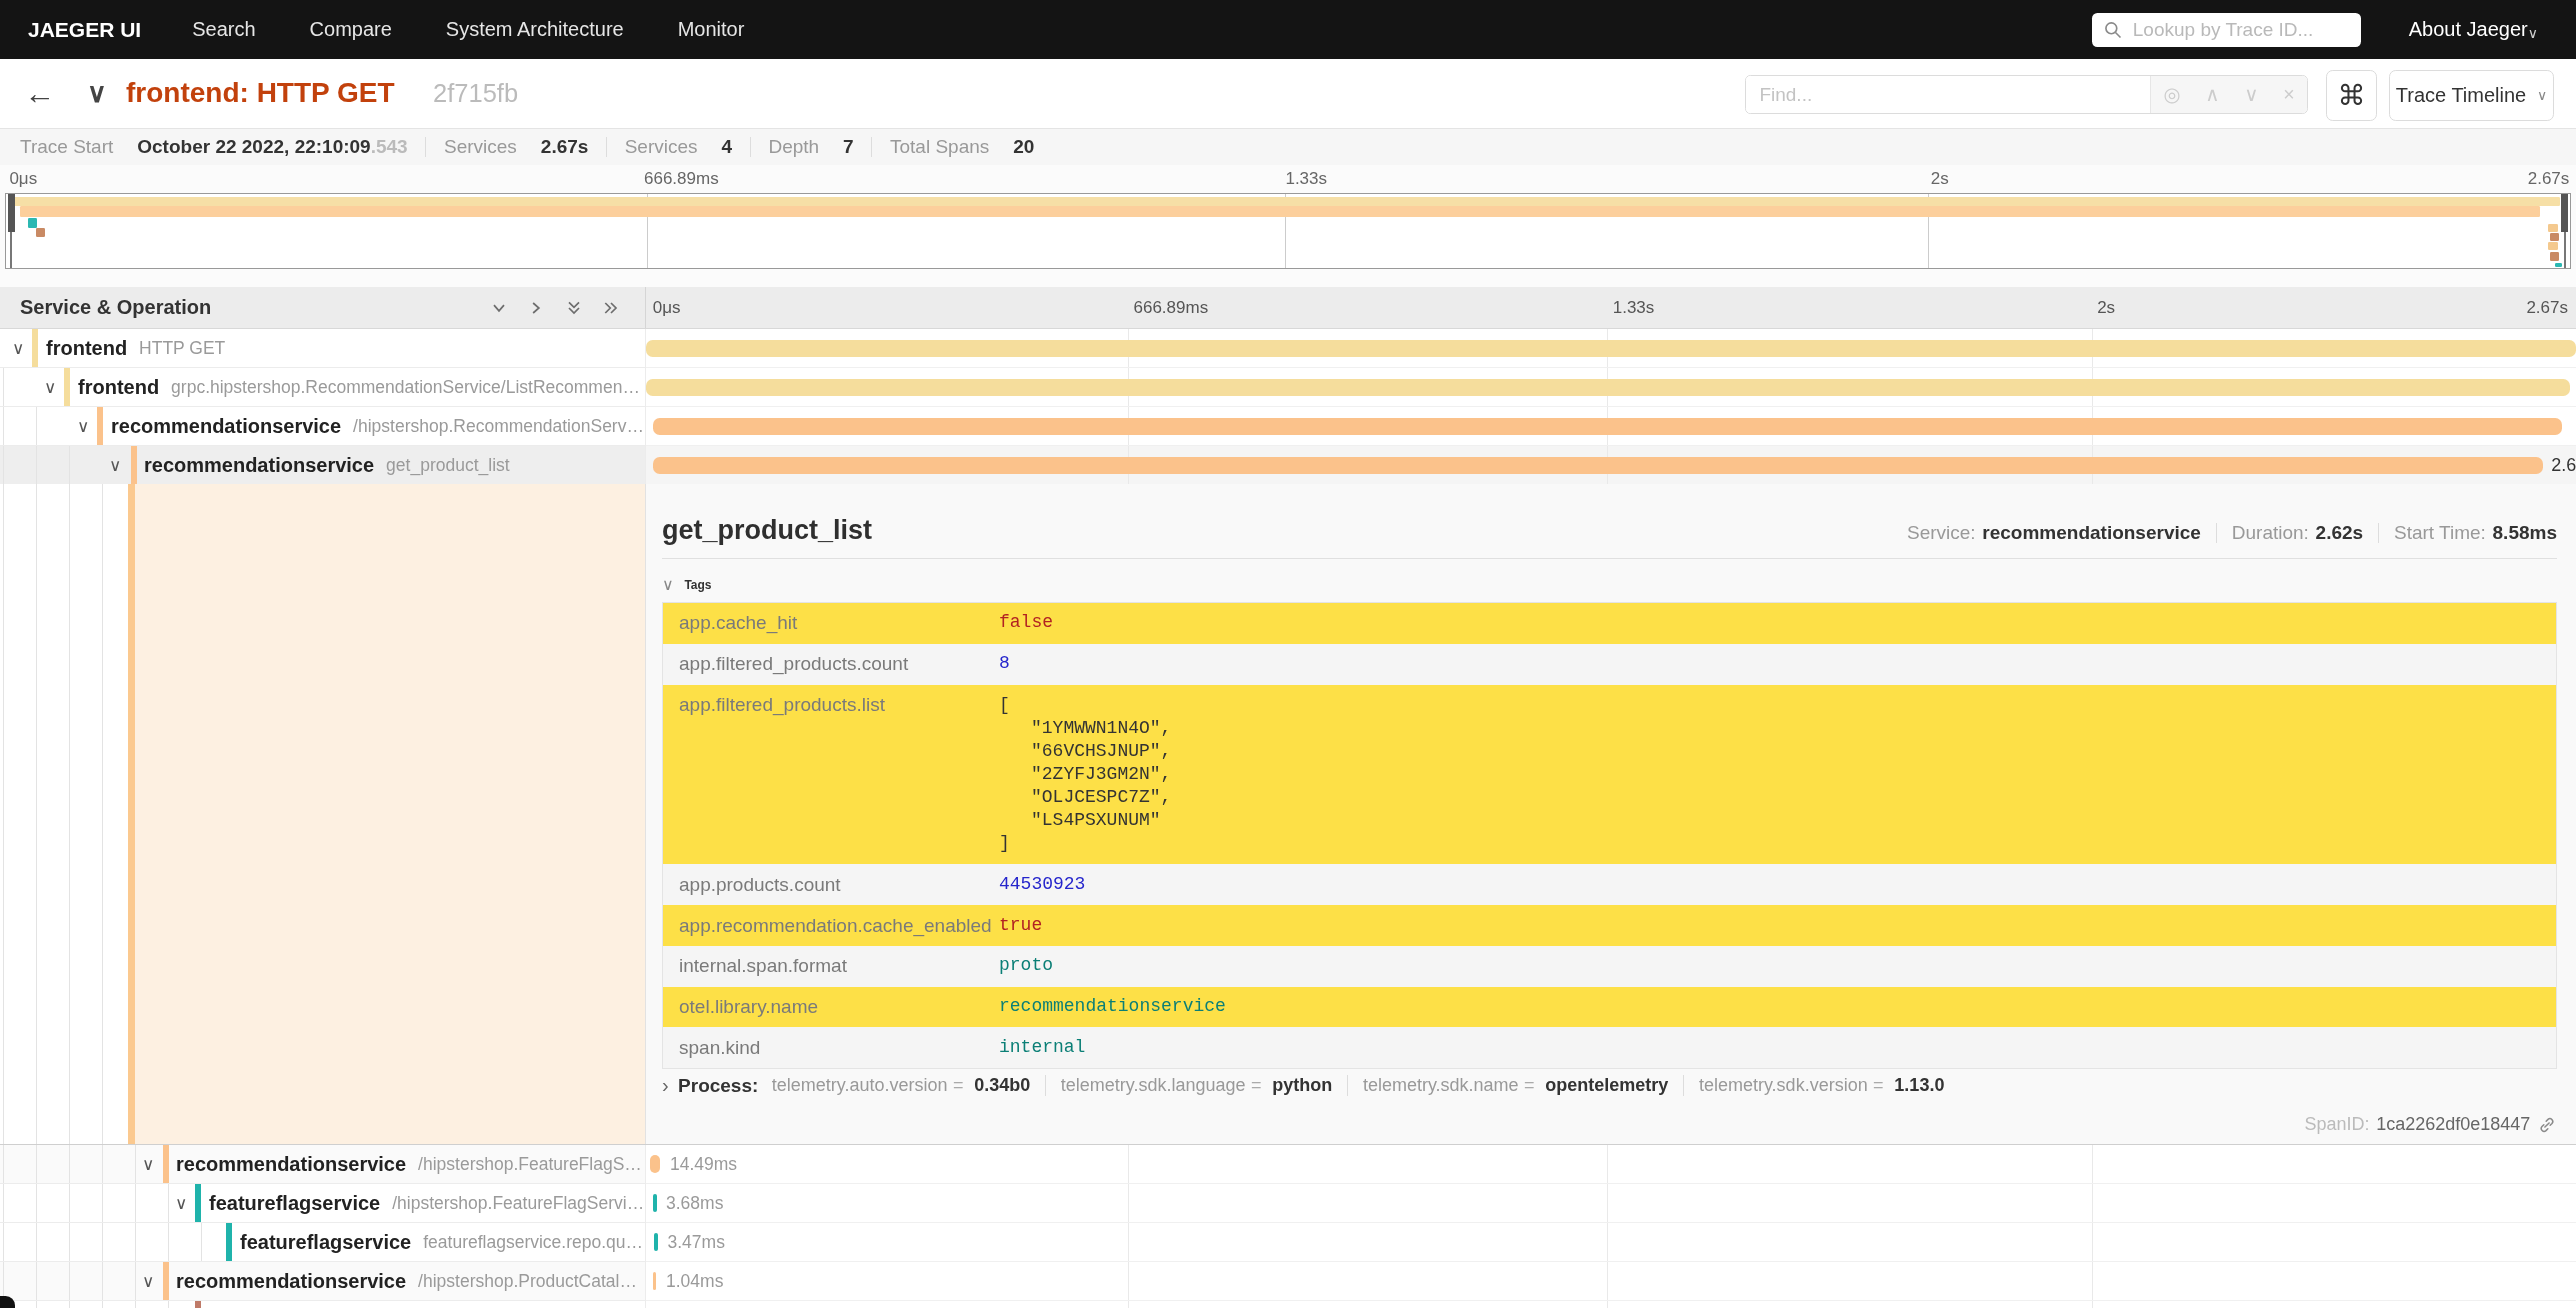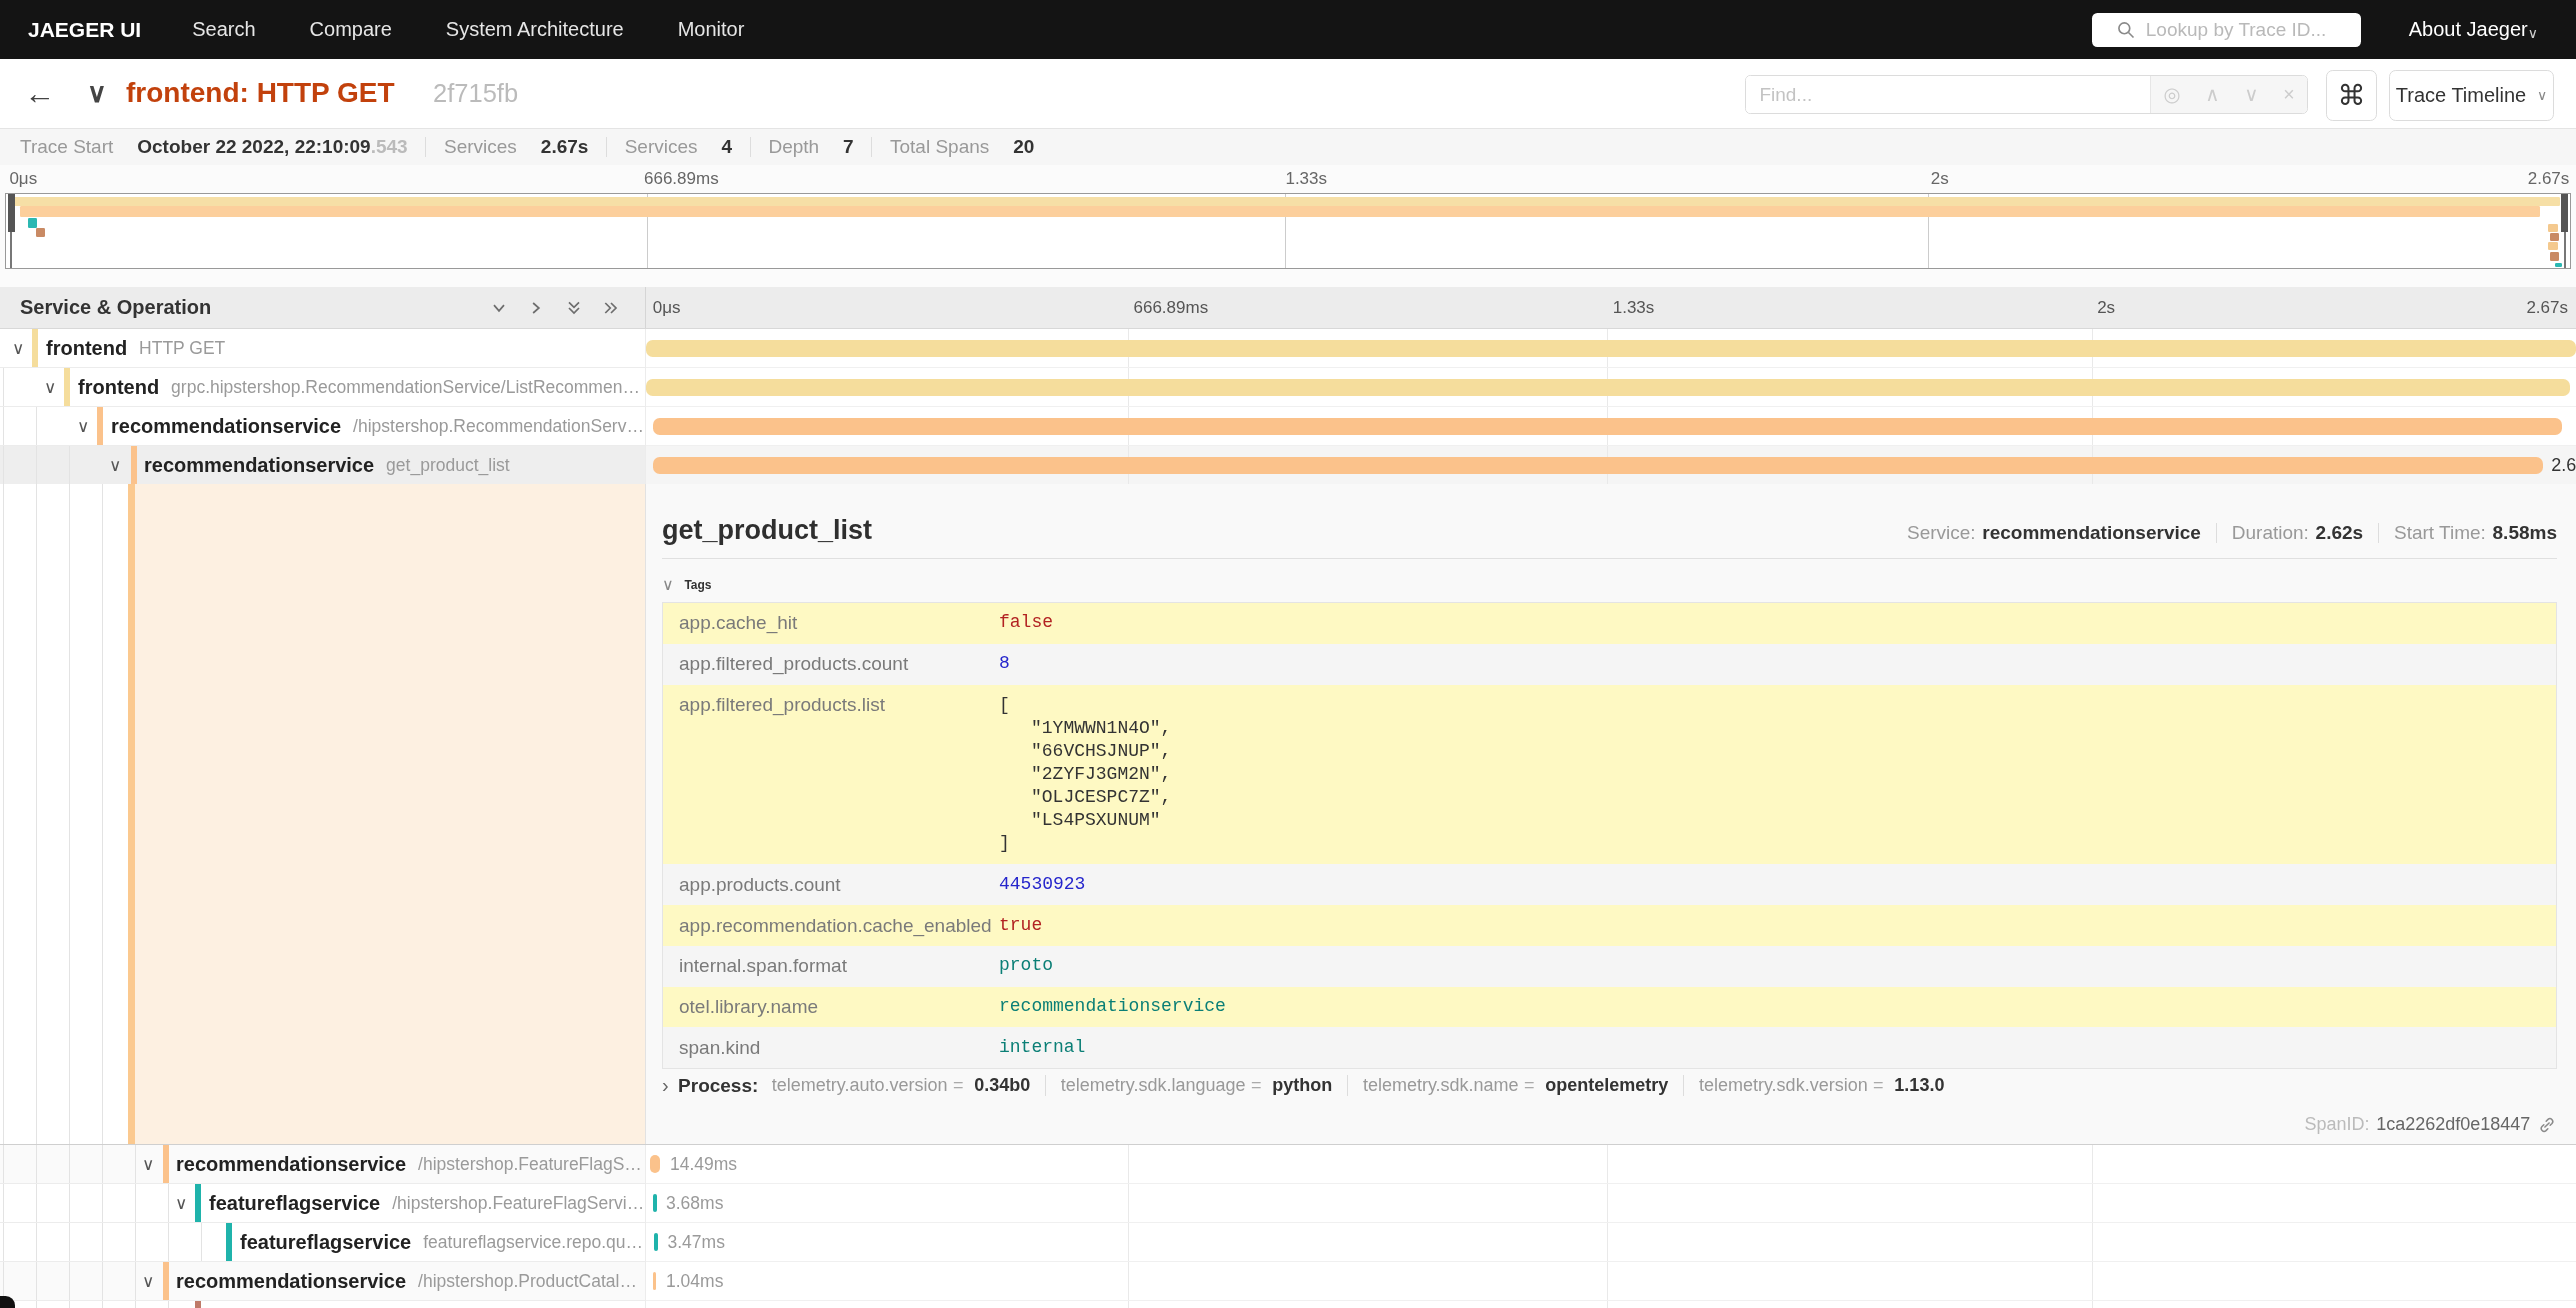--- a/index.html
+++ b/index.html
@@ -6,21 +6,21 @@
   .screen{position:relative;width:2576px;height:1308px;background:#fff;overflow:hidden;
           font-family:"Liberation Sans",sans-serif;color:#333;}
 
   
   .topnav{position:absolute;top:0;left:0;right:0;height:59px;background:#141414;
           display:flex;align-items:center;padding-left:28px;box-sizing:border-box;}
   .brand{color:#fff;font-size:21px;font-weight:bold;margin-right:51px;}
   .nav-item{color:#e6e6e6;font-size:20px;margin-right:54px;cursor:pointer;}
   .nav-spacer{flex:1;}
   .lookup{width:269px;height:34px;background:#fff;border-radius:5.4px;display:flex;align-items:center;
-          padding:0 24px;box-sizing:border-box;margin-right:48px;}
+          padding:0 11px;box-sizing:border-box;margin-right:48px;}
   .lookup svg{flex:0 0 auto;margin-right:8px;}
   .lookup input{border:none;outline:none;font-size:19px;width:100%;color:#333;background:transparent;
           font-family:"Liberation Sans",sans-serif;}
   .lookup input::placeholder{color:#b9b9b9;}
   .about{color:#fff;font-size:20px;display:flex;align-items:flex-end;gap:0;margin-right:38px;cursor:pointer;}
   .caret{font-size:14px;color:#cfcfcf;}
 
   
   .trace-header{position:absolute;top:59px;left:0;right:0;height:68px;background:#fff;}
   .back-btn{position:absolute;left:20px;top:14.8px;width:40px;height:40px;font-size:31px;color:#444;
@@ -106,21 +106,21 @@
   .dl-cream{position:absolute;left:135px;right:0;top:0;bottom:0;background:#fdf0e1;}
   .detail-panel{position:absolute;left:646px;right:0;top:0;bottom:0;background:#f9f9f9;}
   .d-title{position:absolute;left:16px;top:31px;font-size:27px;font-weight:bold;color:#2f2f2f;}
   .d-meta{position:absolute;right:19px;top:38px;font-size:19px;color:#999;display:flex;align-items:center;}
   .d-meta b{color:#333;margin-left:6.7px;}
   .d-meta .msep{width:1.3px;height:20px;background:#ddd;margin:0 14.8px;}
   .d-divider{position:absolute;left:16px;right:19px;top:74px;height:1.3px;background:#e0e0e0;}
   .tags-header{position:absolute;left:16px;top:91px;display:flex;align-items:center;gap:10.7px;cursor:pointer;}
   .tags-header .tchev{font-size:16px;color:#888;}
   .tags-header .tlabel{font-size:12px;font-weight:bold;color:#333;}
-  .tags-table{position:absolute;left:16px;right:19px;top:118px;border:1.3px solid #e4e4e4;background:#fef9c3;}
+  .tags-table{position:absolute;left:16px;right:19px;top:118px;border:1.3px solid #e4e4e4;background:#fde047;}
   .t-row{display:flex;align-items:flex-start;}
   .t-row:nth-child(even){background:#f5f5f5;}
   .t-key{width:320px;padding:9.4px 0 9.4px 16px;font-size:19px;color:#7a7a7a;flex:0 0 auto;}
   .t-val{flex:1;font-family:"Liberation Mono","DejaVu Sans Mono",monospace;font-size:18px;padding:9.4px 0;color:#333;}
   .v-bool{color:#b22222;}
   .v-num{color:#2525cc;}
   .v-str{color:#0b7f76;}
   .arr-line{line-height:23px;white-space:pre;color:#333;}
   .arr-line.indent{padding-left:32px;}
   .process{position:absolute;left:16px;top:590px;display:flex;align-items:center;font-size:18px;color:#888;}

